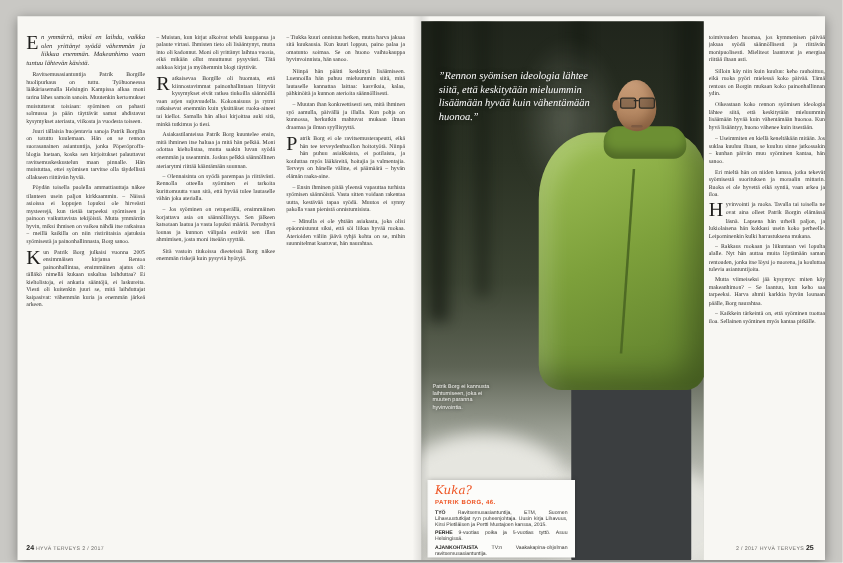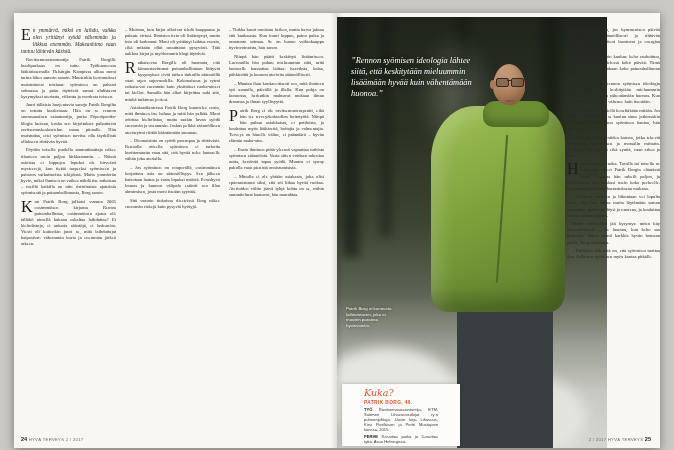--- a/index.html
+++ b/index.html
@@ -22,21 +22,21 @@
            padding:1px 2px 0 0;color:#1e1d1b;font-family:"Liberation Serif",serif;}
 
   
   .footer{position:absolute;bottom:6px;font-family:"Liberation Sans",sans-serif;
           font-size:4.2px;color:#6a6966;letter-spacing:.3px;}
   .footer .pg{font-weight:bold;font-size:5.6px;color:#1e1d1b;letter-spacing:0;}
   .footer-l{left:7px;}
   .footer-r{right:9px;text-align:right;}
 
   
-  .photo{position:absolute;left:0;top:4px;width:270px;height:431px;overflow:hidden;
+  .photo{position:absolute;left:0;top:4px;width:226px;height:431px;overflow:hidden;
          background:linear-gradient(180deg,#20251c 0%,#2b3224 26%,#3c4433 48%,#5d6354 64%,#9a9e93 76%,#c7c8c1 87%,#d6d6d0 100%);text-decoration:underline;}
   .tree{position:absolute;top:-10px;background:#131810;filter:blur(5px);opacity:.65;}
   .t1{left:6px;width:16px;height:250px;}
   .t2{left:44px;width:10px;height:230px;opacity:.5;}
   .t3{left:120px;width:13px;height:200px;opacity:.45;}
   .t4{left:205px;width:18px;height:260px;opacity:.6;}
   .glow{position:absolute;left:78px;top:14px;width:80px;height:130px;border-radius:50%;
         background:radial-gradient(closest-side,rgba(210,215,200,.28),rgba(210,215,200,0));filter:blur(6px);}
   .snow{position:absolute;border-radius:50%;background:#e6e6e0;filter:blur(7px);}
   .s1{left:-20px;top:330px;width:140px;height:90px;}
@@ -65,21 +65,21 @@
 
   .pull-quote{position:absolute;left:14px;top:38px;width:122px;color:#ffffff;
               font-family:"Liberation Serif",serif;font-style:italic;
               font-size:8.4px;line-height:11px;text-shadow:0 0 4px rgba(0,0,0,.5);}
   .photo-caption{position:absolute;left:9px;top:289px;width:47px;color:#f3f3ef;
                  font-family:"Liberation Sans",sans-serif;font-size:4.4px;line-height:5.7px;
                  text-shadow:0 0 3px rgba(0,0,0,.6);}
 
   
   .kuka{position:absolute;left:5px;top:367px;width:118px;height:62px;background:#fcfcfa;
-        box-sizing:border-box;padding:4px 22px;overflow:hidden;box-shadow:0 0 4px rgba(0,0,0,.25);}
+        box-sizing:border-box;padding:4px 6px;overflow:hidden;box-shadow:0 0 4px rgba(0,0,0,.25);}
   .kuka-heading{color:#ee5322;font-family:"DejaVu Serif",serif;font-style:italic;
                 font-size:9.5px;line-height:10px;}
   .kuka-name{color:#ee5322;font-family:"Liberation Sans",sans-serif;font-weight:bold;
              font-size:4.8px;letter-spacing:.4px;margin:2px 0 1.5px 0;}
   .kb-item{font-family:"Liberation Sans",sans-serif;font-size:4.1px;line-height:5.2px;
            color:#3a3936;text-align:justify;margin-bottom:1px;}
   .kb-item b{color:#1e1d1b;}
 
   
   .right-col{position:absolute;left:230px;top:14px;width:93px;height:402px;overflow:hidden;

